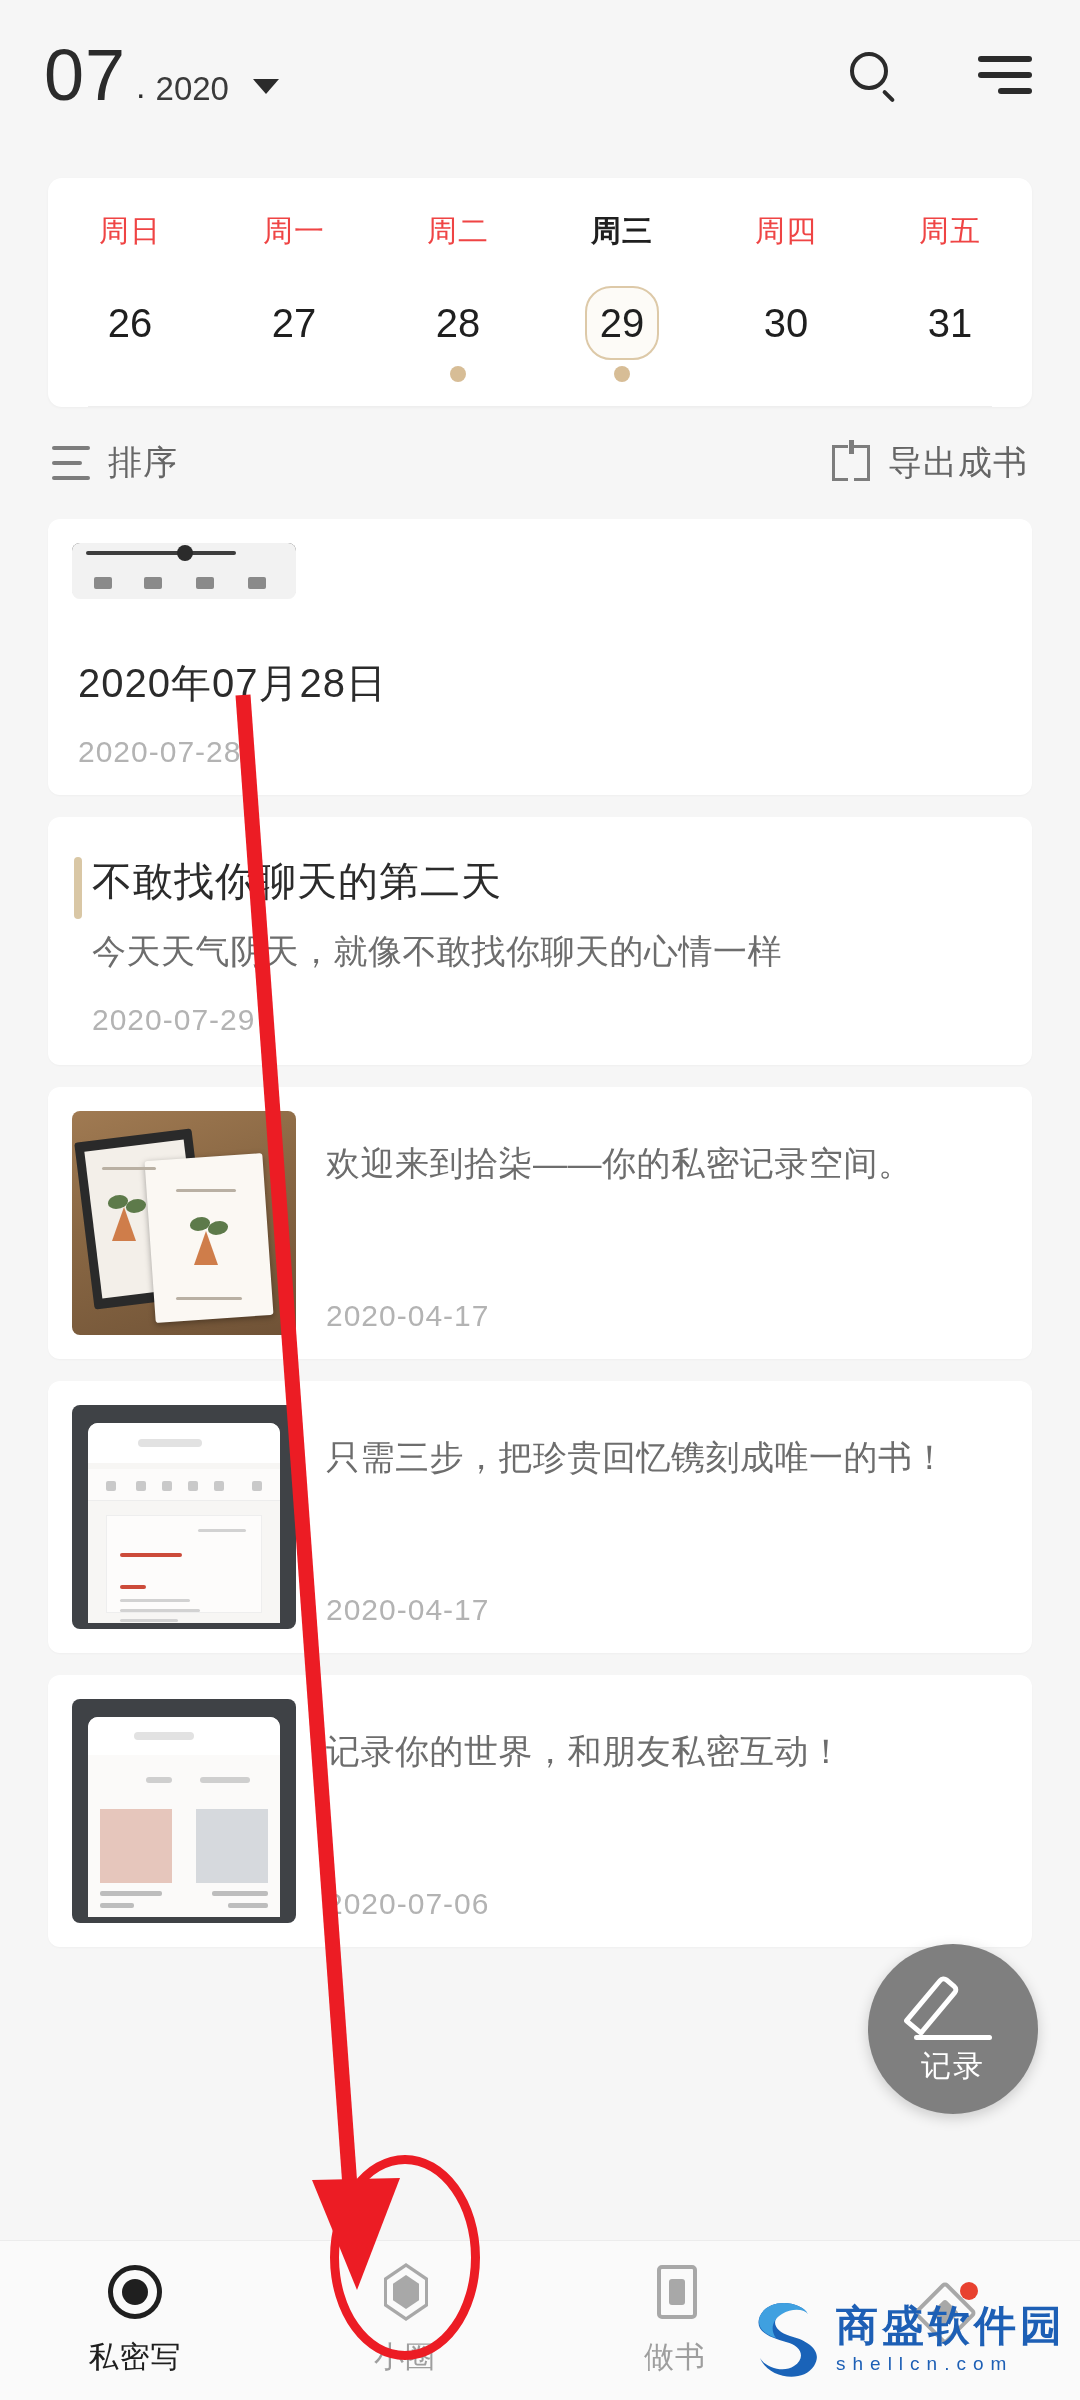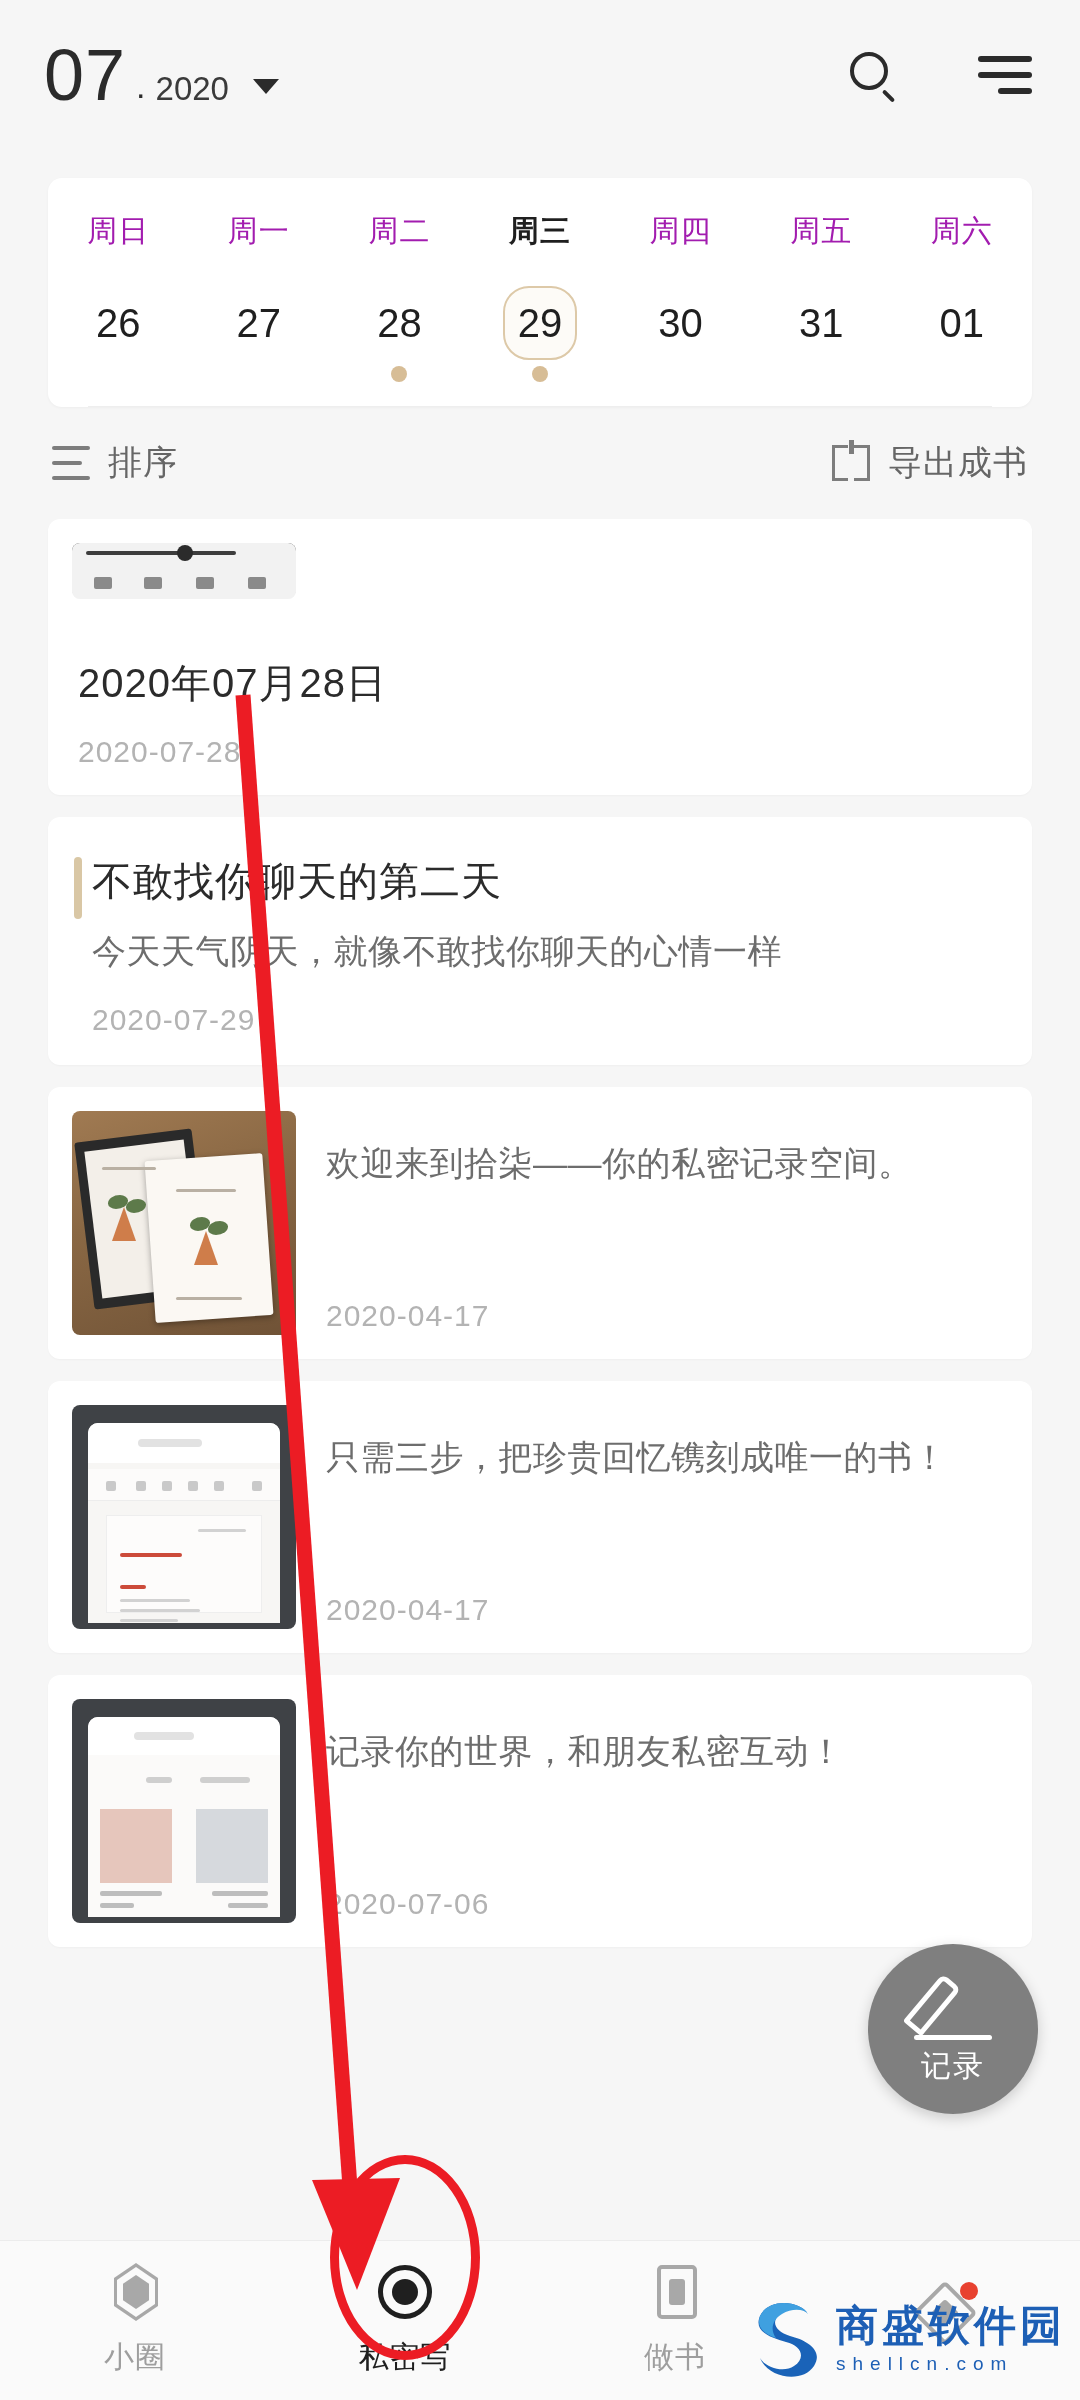--- a/index.html
+++ b/index.html
@@ -47,21 +47,21 @@
 
   
   .cal-card{
     margin:28px 48px 0 48px;
     background:#fff;border-radius:14px;
     padding:38px 0 0 0;
     box-shadow:0 1px 3px rgba(0,0,0,.04);
   }
   .cal-row{display:flex;}
   .cal-col{flex:1;display:flex;flex-direction:column;align-items:center;}
-  .wd{font-size:30px;color:#a21caf;letter-spacing:1px;line-height:1;}
+  .wd{font-size:30px;color:#ef4444;letter-spacing:1px;line-height:1;}
   .wd.active{color:#1f1f1f;font-weight:bold;}
   .daywrap{margin-top:40px;height:74px;display:flex;align-items:center;justify-content:center;}
   .day{
     font-size:40px;color:#1f1f1f;line-height:1;
     width:74px;height:74px;display:flex;align-items:center;justify-content:center;
   }
   .day.sel{border:2px solid #ddc9a8;border-radius:26px;background:#fdfbf7;}
   .dotrow{height:34px;display:flex;align-items:flex-start;justify-content:center;}
   .rdot{width:16px;height:16px;border-radius:50%;background:#d7bd96;margin-top:6px;}
   .rdot.hidden{visibility:hidden;}
@@ -303,29 +303,20 @@
         <span class="day">30</span>
       </div>
       <div class="dotrow">
           <span class="rdot hidden"></span>
         </div>
     </div>
     <div class="cal-col">
       <span class="wd">周五</span>
       <div class="daywrap">
         <span class="day">31</span>
-      </div>
-      <div class="dotrow">
-          <span class="rdot hidden"></span>
-        </div>
-    </div>
-    <div class="cal-col">
-      <span class="wd">周六</span>
-      <div class="daywrap">
-        <span class="day">01</span>
       </div>
       <div class="dotrow">
           <span class="rdot hidden"></span>
         </div>
     </div>
   </div>
   <div class="cal-sep"></div>
 </div>
 
 <div class="sortrow">
@@ -456,38 +447,38 @@
 
 <div class="fab">
   <span class="pen">
       <i class="nib"></i>
       <b class="base"></b>
     </span>
   <span class="fab-label">记录</span>
 </div>
 
 <div class="navbar">
+  <div class="nav-item active">
+    <span class="n-ic">
+        <span class="ic-circle">
+          <i></i>
+        </span>
+      </span>
+    <span class="nav-label">私密写</span>
+  </div>
   <div class="nav-item">
     <span class="n-ic">
         <span class="ic-hex">
           <span class="o"></span>
           <span class="i2"></span>
           <span class="c"></span>
         </span>
       </span>
     <span class="nav-label">小圈</span>
   </div>
-  <div class="nav-item active">
-    <span class="n-ic">
-        <span class="ic-circle">
-          <i></i>
-        </span>
-      </span>
-    <span class="nav-label">私密写</span>
-  </div>
   <div class="nav-item">
     <span class="n-ic">
         <span class="ic-bk">
           <i></i>
         </span>
       </span>
     <span class="nav-label">做书</span>
   </div>
   <div class="nav-item">
     <span class="n-ic">

